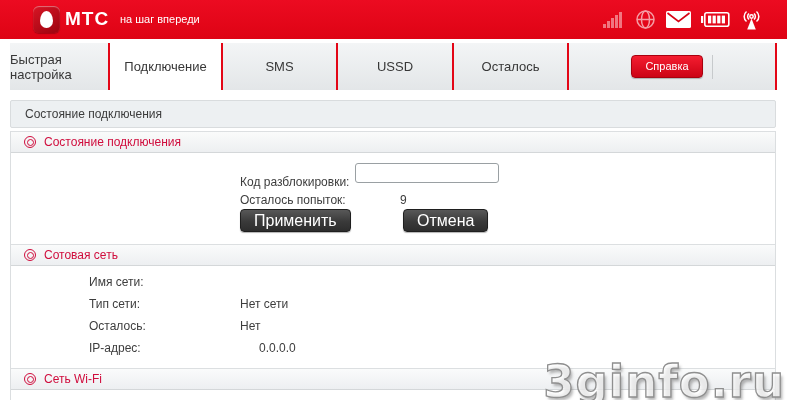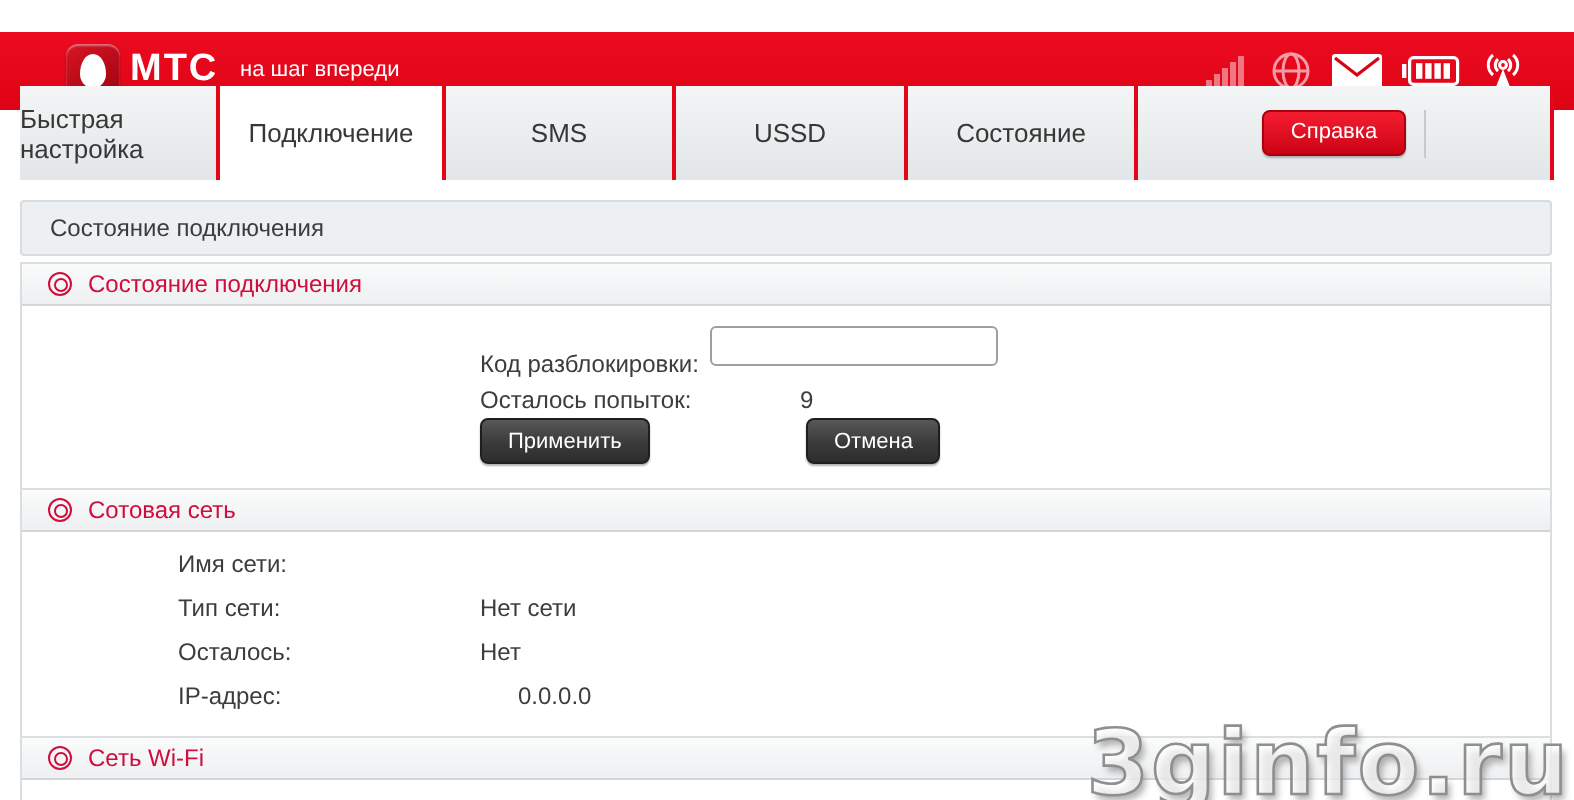--- a/index.html
+++ b/index.html
@@ -2,21 +2,21 @@
 <html><head>
 <meta charset="utf-8">
 <style>
   * { margin:0; padding:0; box-sizing:border-box; }
   html,body { width:787px; height:400px; }
   body { font-family:"Liberation Sans", sans-serif; background:#fff; }
   .screen { position:relative; width:787px; height:400px; overflow:hidden; background:#fff; }
 
   
   .hdr { position:absolute; left:0; top:0; width:787px; height:39px;
-         background:linear-gradient(#ec0b21,#de0314);margin-top:16px; }
+         background:linear-gradient(#ec0b21,#de0314); }
   .logo-box { position:absolute; left:33px; top:6px; width:27px; height:27px; border-radius:6px;
               background:linear-gradient(145deg,#d81525,#9c030f);
               box-shadow:inset 0 1px 1px rgba(255,255,255,.4), 0 1px 1px rgba(0,0,0,.25); }
   .egg { position:absolute; left:7px; top:5px; width:13px; height:17px; background:#fff;
          border-radius:50% 50% 50% 50% / 60% 60% 42% 42%; }
   .logo-word { position:absolute; left:65px; top:8px; color:#fff; font-size:19px; font-weight:bold;
                letter-spacing:1px; }
   .slogan { position:absolute; left:120px; top:13px; color:#fff; font-size:11px; }
   .status-icons { position:absolute; right:24px; top:4px; height:31px; display:flex;
                   align-items:center; gap:10px; }
@@ -53,21 +53,21 @@
                  position:relative; flex:0 0 auto; }
   .target-icon::after { content:""; position:absolute; inset:1.5px; border:1.5px solid #d00d3d;
                         border-radius:50%; }
 
   .lbl, .val { position:absolute; font-size:12px; color:#3d3d3d; white-space:nowrap; }
   .code-input { position:absolute; left:344px; top:32px; width:144px; height:20px;
                 border:1px solid #9aa0a3; border-radius:3px; background:#fff; padding:0 4px;
                 font-size:12px; font-family:inherit; }
   .dark-btn { position:absolute; top:78px; height:23px; padding:0 13px;
               background:linear-gradient(#585858,#3a3a3a 55%,#2d2d2d);
-              border:1px solid #1f1f1f; border-radius:4px; color:#fff; font-size:11px;
+              border:1px solid #1f1f1f; border-radius:4px; color:#fff; font-size:16px;
               font-family:inherit; cursor:pointer; box-shadow:0 1px 1px rgba(0,0,0,.3); }
   .apply { left:229px; } .cancel { left:392px; }
 
   
   .watermark { position:absolute; right:2px; bottom:-4px; font-size:45px; font-weight:bold;
                letter-spacing:1px; line-height:1; color:rgba(255,255,255,.72);
                -webkit-text-stroke:1.3px #8f8f8f;
                text-shadow:2px 3px 3px rgba(90,90,90,.45);
                font-family:"DejaVu Sans", sans-serif; pointer-events:none; }
 </style>
@@ -123,21 +123,21 @@
         <polygon points="11.5,8.5 7.2,19.5 15.8,19.5" fill="#ffffff"></polygon>
       </svg>
     </div>
   </div>
 
   <nav class="tabbar">
     <div class="tab t1">Быстрая настройка</div>
     <div class="tab t2 active">Подключение</div>
     <div class="tab t3">SMS</div>
     <div class="tab t4">USSD</div>
-    <div class="tab t5">Состояние</div>
+    <div class="tab t5">Осталось</div>
     <div class="tab-actions">
       <button class="red-btn">Справка</button>
       <span class="btn-sep"></span>
     </div>
   </nav>
 
   <div class="breadcrumb">Состояние подключения</div>
 
   <main class="panel">
 

